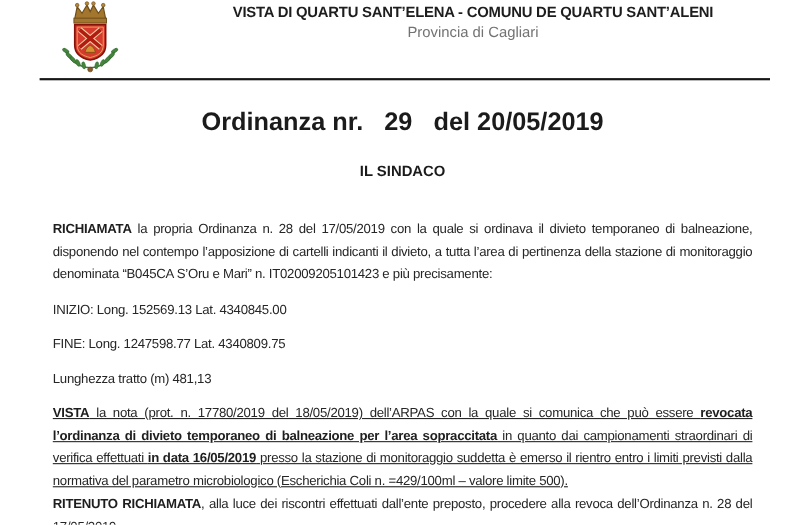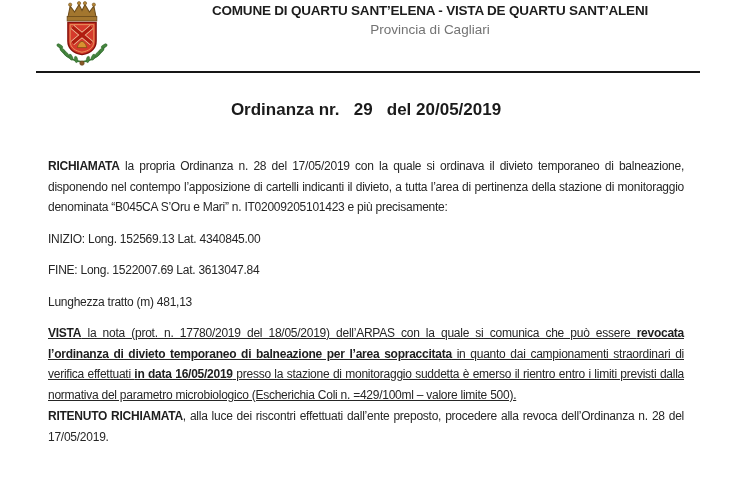--- a/index.html
+++ b/index.html
@@ -29,21 +29,21 @@
   .header-divider {
     position: absolute; top: 71px; left: 36px; width: 664px; height: 2px;
     background: #161616;
   }
   .content {
     position: absolute; top: 73px; left: 0; right: 0;
     padding: 0 46px 0 48px;
   }
   .ord-title {
     margin: 26px 0 0; text-align: center;
-    font-size: 17px; font-weight: bold; line-height: 22px;
+    font-size: 23px; font-weight: bold; line-height: 22px;
     white-space: pre; color: #1b1b1b;
   }
   .issuer {
     margin: 27px 0 0; text-align: center;
     font-size: 13.5px; font-weight: bold; color: #1b1b1b;
   }
   .bodytext {
     margin-top: 35px;
     font-size: 12px; line-height: 20.5px; letter-spacing: -0.25px;
     text-align: justify; color: #262626;
@@ -85,36 +85,37 @@
       <ellipse cx="80" cy="63" rx="2.2" ry="4.5" fill="#44853e" stroke="#2e6029" stroke-width="0.5" transform="rotate(60 80 63)"></ellipse>
       <ellipse cx="76" cy="69" rx="2.2" ry="4.5" fill="#44853e" stroke="#2e6029" stroke-width="0.5" transform="rotate(50 76 69)"></ellipse>
       <ellipse cx="71" cy="74" rx="2.2" ry="4.5" fill="#44853e" stroke="#2e6029" stroke-width="0.5" transform="rotate(40 71 74)"></ellipse>
       <ellipse cx="65" cy="78" rx="2.2" ry="4.5" fill="#44853e" stroke="#2e6029" stroke-width="0.5" transform="rotate(25 65 78)"></ellipse>
       <ellipse cx="58" cy="81" rx="2.2" ry="4.5" fill="#44853e" stroke="#2e6029" stroke-width="0.5" transform="rotate(12 58 81)"></ellipse>
       <circle cx="50" cy="86" r="3" fill="#8a5a28" stroke="#5e3a14" stroke-width="0.8"></circle>
     </g>
   </svg>
 
   <div class="header-text">
-    <div class="muni-title">COMUNE DI QUARTU SANT’ELENA - VISTA DE QUARTU SANT’ALENI</div>
+    <div class="muni-title">VISTA DI QUARTU SANT’ELENA - COMUNU DE QUARTU SANT’ALENI</div>
     <div class="province">Provincia di Cagliari</div>
   </div>
 
   <div class="header-divider"></div>
 </div>
 
 <div class="content">
   <h1 class="ord-title">Ordinanza nr.   29   del 20/05/2019</h1>
+  <h2 class="issuer">IL SINDACO</h2>
 
   <div class="bodytext">
     <p><b>RICHIAMATA</b><span> la propria Ordinanza n. 28 del 17/05/2019 con la quale si ordinava il divieto temporaneo di balneazione, disponendo nel contempo l’apposizione di cartelli indicanti il divieto, a tutta l’area di pertinenza della stazione di monitoraggio denominata “B045CA S’Oru e Mari” n. IT02009205101423 e più precisamente:</span></p>
 
     <p><span>INIZIO: Long. 152569.13 Lat. 4340845.00</span></p>
 
-    <p><span>FINE: Long. 1522007.69 Lat. 3613047.84</span></p>
+    <p><span>FINE: Long. 1247598.77 Lat. 4340809.75</span></p>
 
     <p><span>Lunghezza tratto (m) 481,13</span></p>
 
     <p class="no-gap"><b>VISTA</b><span> la nota (prot. n. 17780/2019 del 18/05/2019) dell’ARPAS con la quale si comunica che può essere </span><b>revocata l’ordinanza di divieto temporaneo di balneazione per l’area sopraccitata</b><span> in quanto dai campionamenti straordinari di verifica effettuati </span><b>in data 16/05/2019</b><span> presso la stazione di monitoraggio suddetta è emerso il rientro entro i limiti previsti dalla normativa del parametro microbiologico (Escherichia Coli n. =429/100ml – valore limite 500).</span></p>
 
     <p><b>RITENUTO RICHIAMATA</b><span>, alla luce dei riscontri effettuati dall’ente preposto, procedere alla revoca dell’Ordinanza n. 28 del 17/05/2019.</span></p>
   </div>
 </div>
 
 </body></html>

